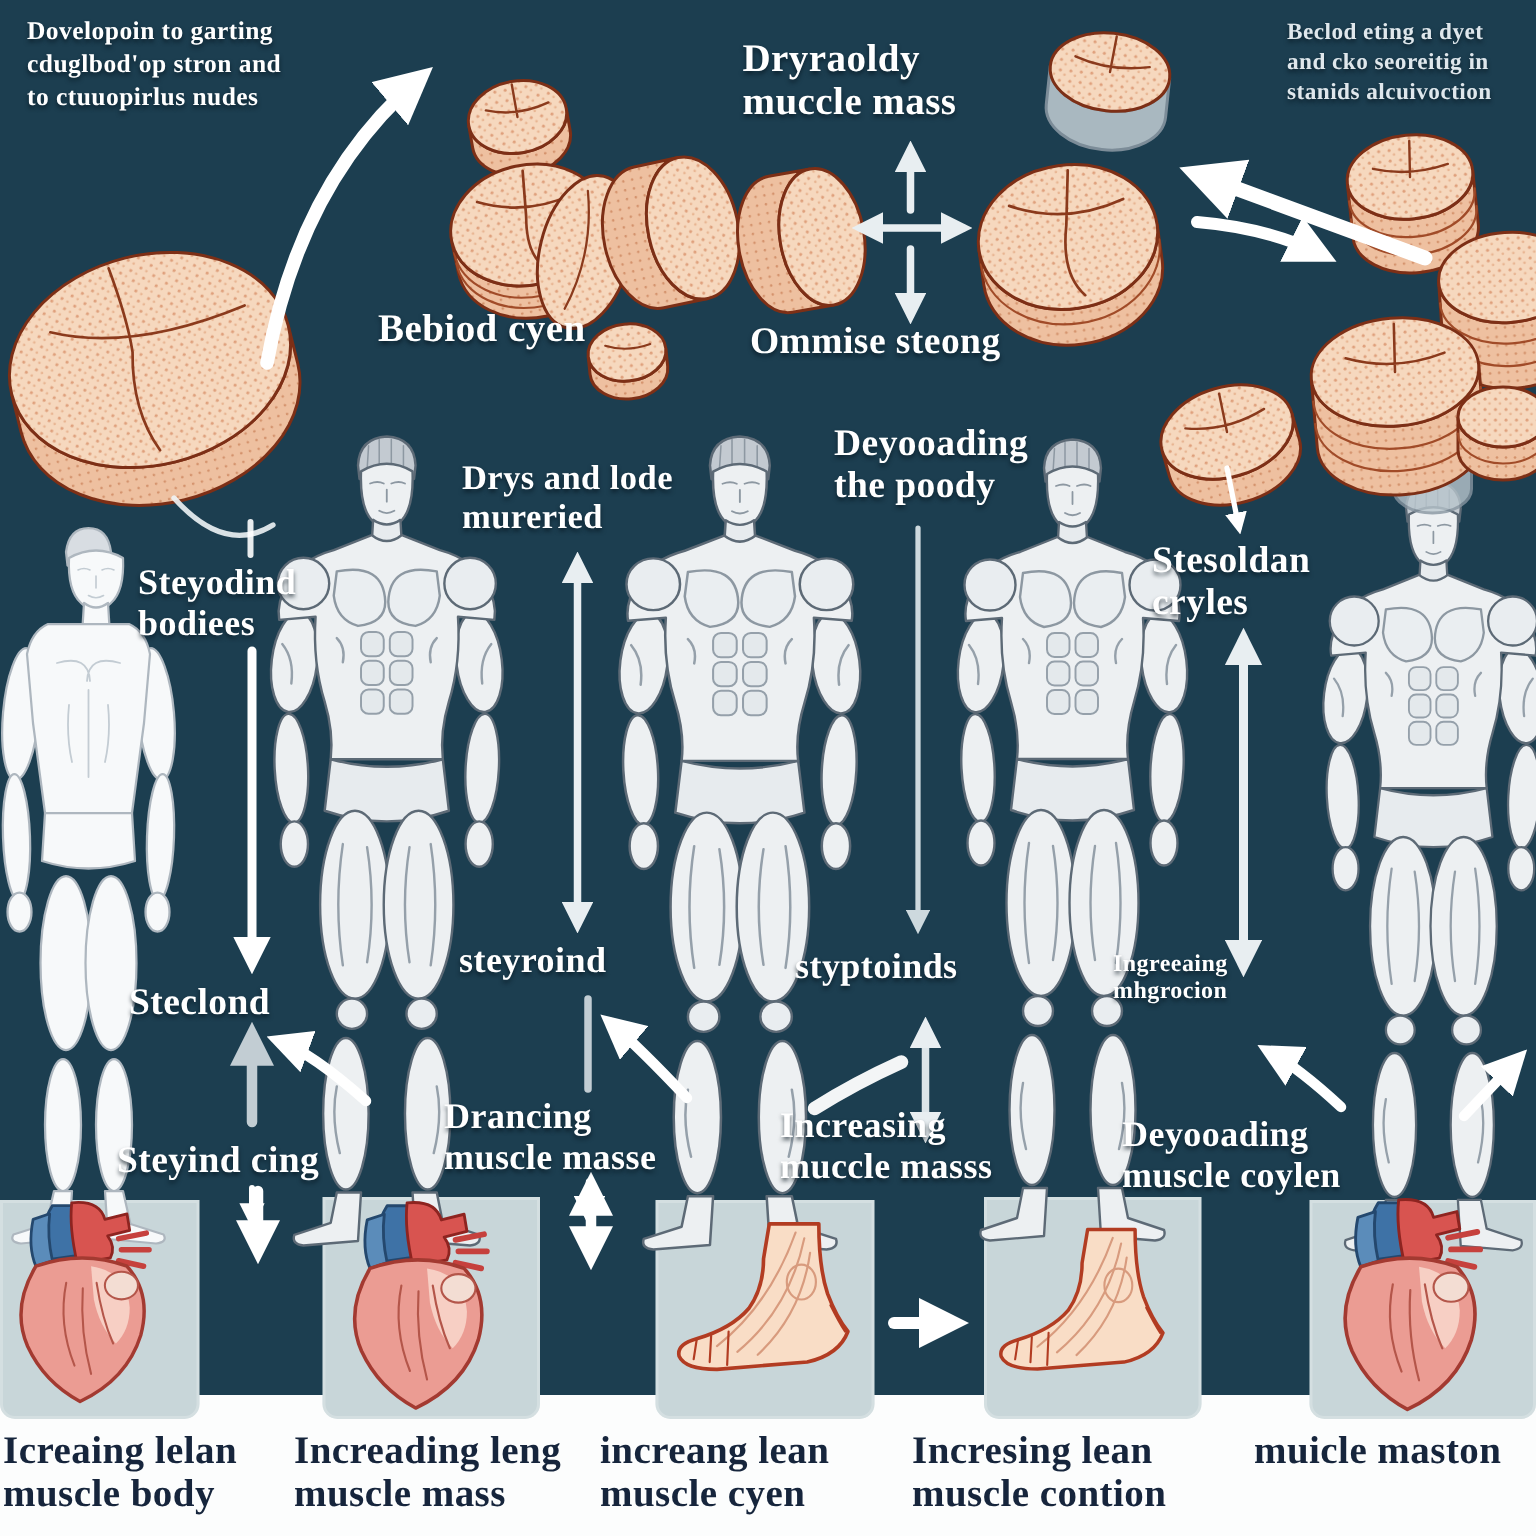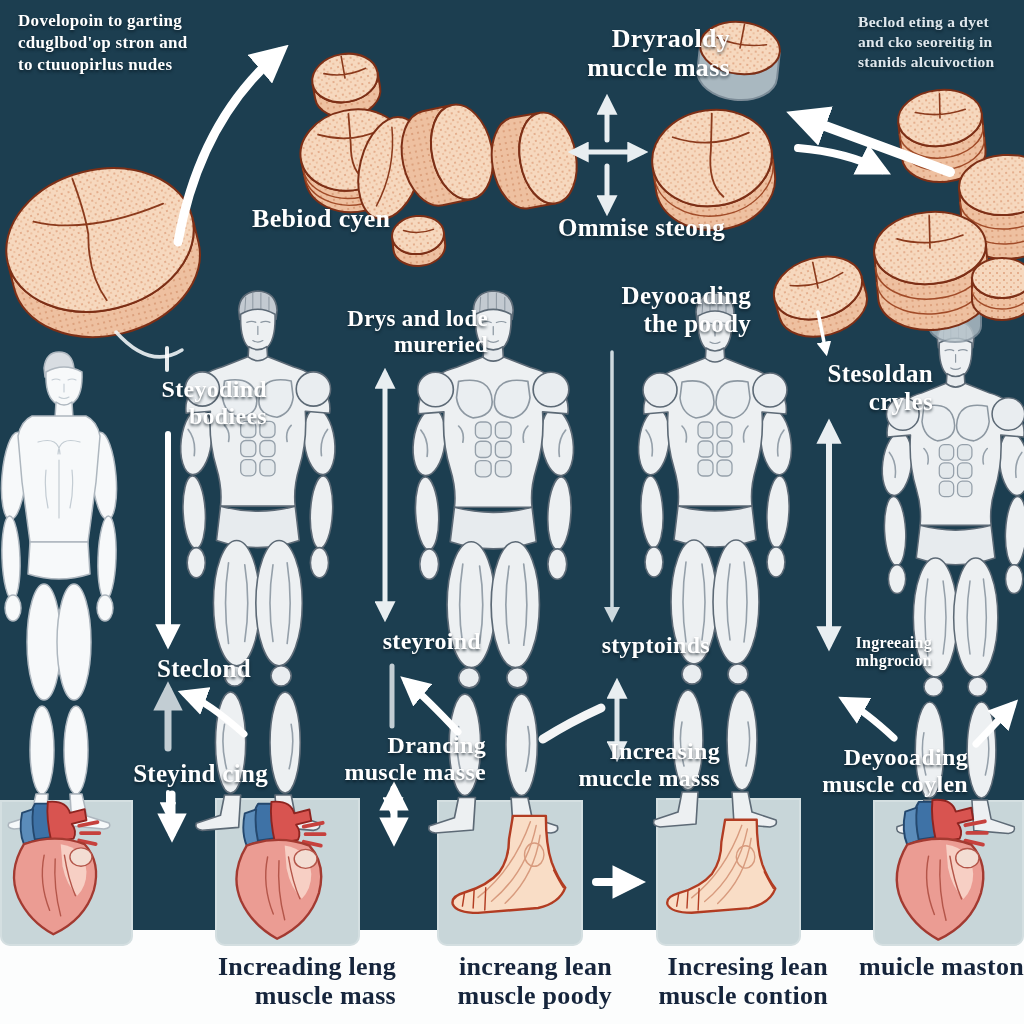--- a/index.html
+++ b/index.html
@@ -1,20 +1,20 @@
 <!DOCTYPE html>
 <html><head>
 <meta charset="utf-8">
 <style>
   html,body{margin:0;padding:0;background:#0d2230;}
   #canvas{position:relative;width:1024px;height:1024px;background:#1c3e50;overflow:hidden;
           font-family:Liberation Serif, serif;}
   .lbl{position:absolute;font-weight:700;color:#ffffff;line-height:1.12;letter-spacing:.3px;
        text-shadow:0 2px 3px rgba(4,18,28,.65);}
-  .center{text-align:right;}
+  .center{text-align:left;}
   .dark{color:#16253c;text-shadow:none;}
   .strip{position:absolute;left:0;top:930px;width:1024px;height:94px;background:#fcfdfd;}
   .panel{position:absolute;background:#c8d6d9;border-radius:0 0 10px 10px;
          box-shadow:inset 0 0 0 2px rgba(255,255,255,.22);}
   svg.layer{position:absolute;left:0;top:0;width:1024px;height:1024px;pointer-events:none;}
 </style>
 </head>
 <body>
 
 <div id="canvas">
@@ -321,27 +321,31 @@
   <div class="lbl center" style="left:742px;top:634px;width:190px;font-size:16px">
     <div>Ingreeaing</div>
     <div>mhgrocion</div>
   </div>
 
   <div class="lbl center" style="left:748px;top:744px;width:220px;font-size:24px">
     <div>Deyooading</div>
     <div>muscle coylen</div>
   </div>
 
+  <div class="lbl dark center" style="left:2px;top:952px;width:212px;font-size:26px">
+    <div>Icreaing lelan</div>
+    <div>muscle body</div>
+  </div>
   <div class="lbl dark center" style="left:196px;top:952px;width:200px;font-size:26px">
     <div>Increading leng</div>
     <div>muscle mass</div>
   </div>
   <div class="lbl dark center" style="left:400px;top:952px;width:212px;font-size:26px">
     <div>increang lean</div>
-    <div>muscle poody</div>
+    <div>muscle cyen</div>
   </div>
   <div class="lbl dark center" style="left:608px;top:952px;width:220px;font-size:26px">
     <div>Incresing lean</div>
     <div>muscle contion</div>
   </div>
   <div class="lbl dark center" style="left:836px;top:952px;width:188px;font-size:26px">
     <div>muicle maston</div>
   </div>
 
 </div>

